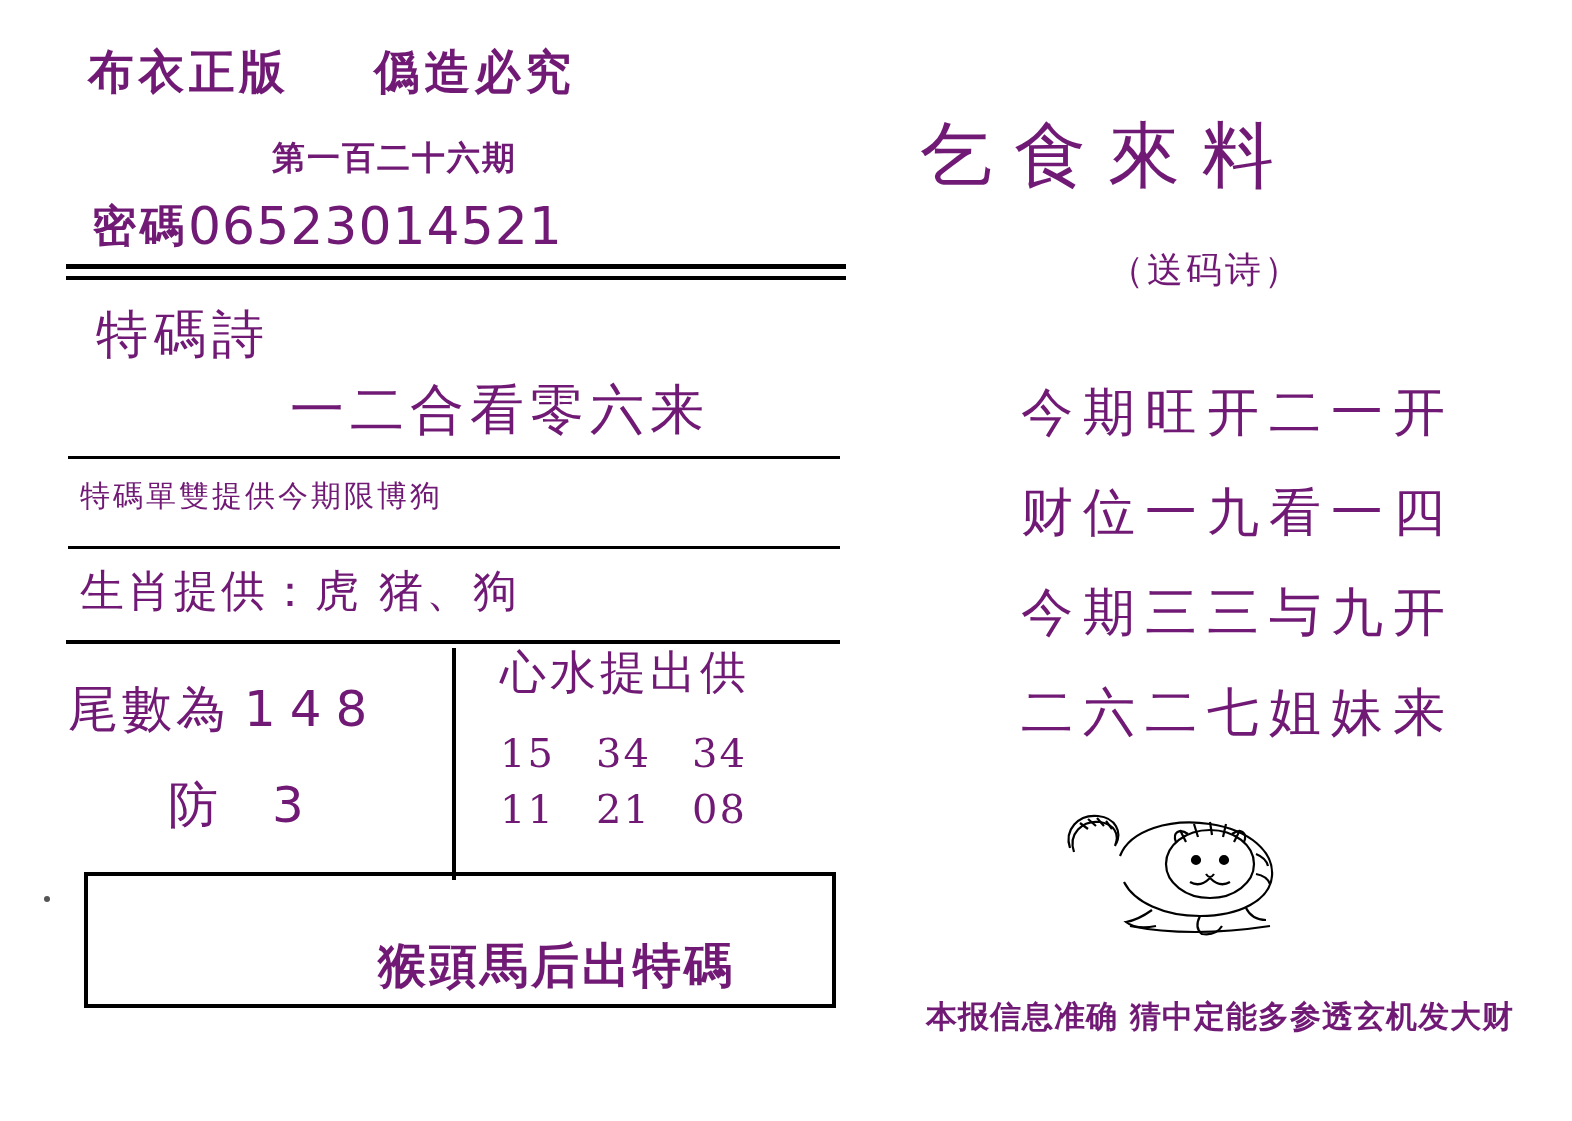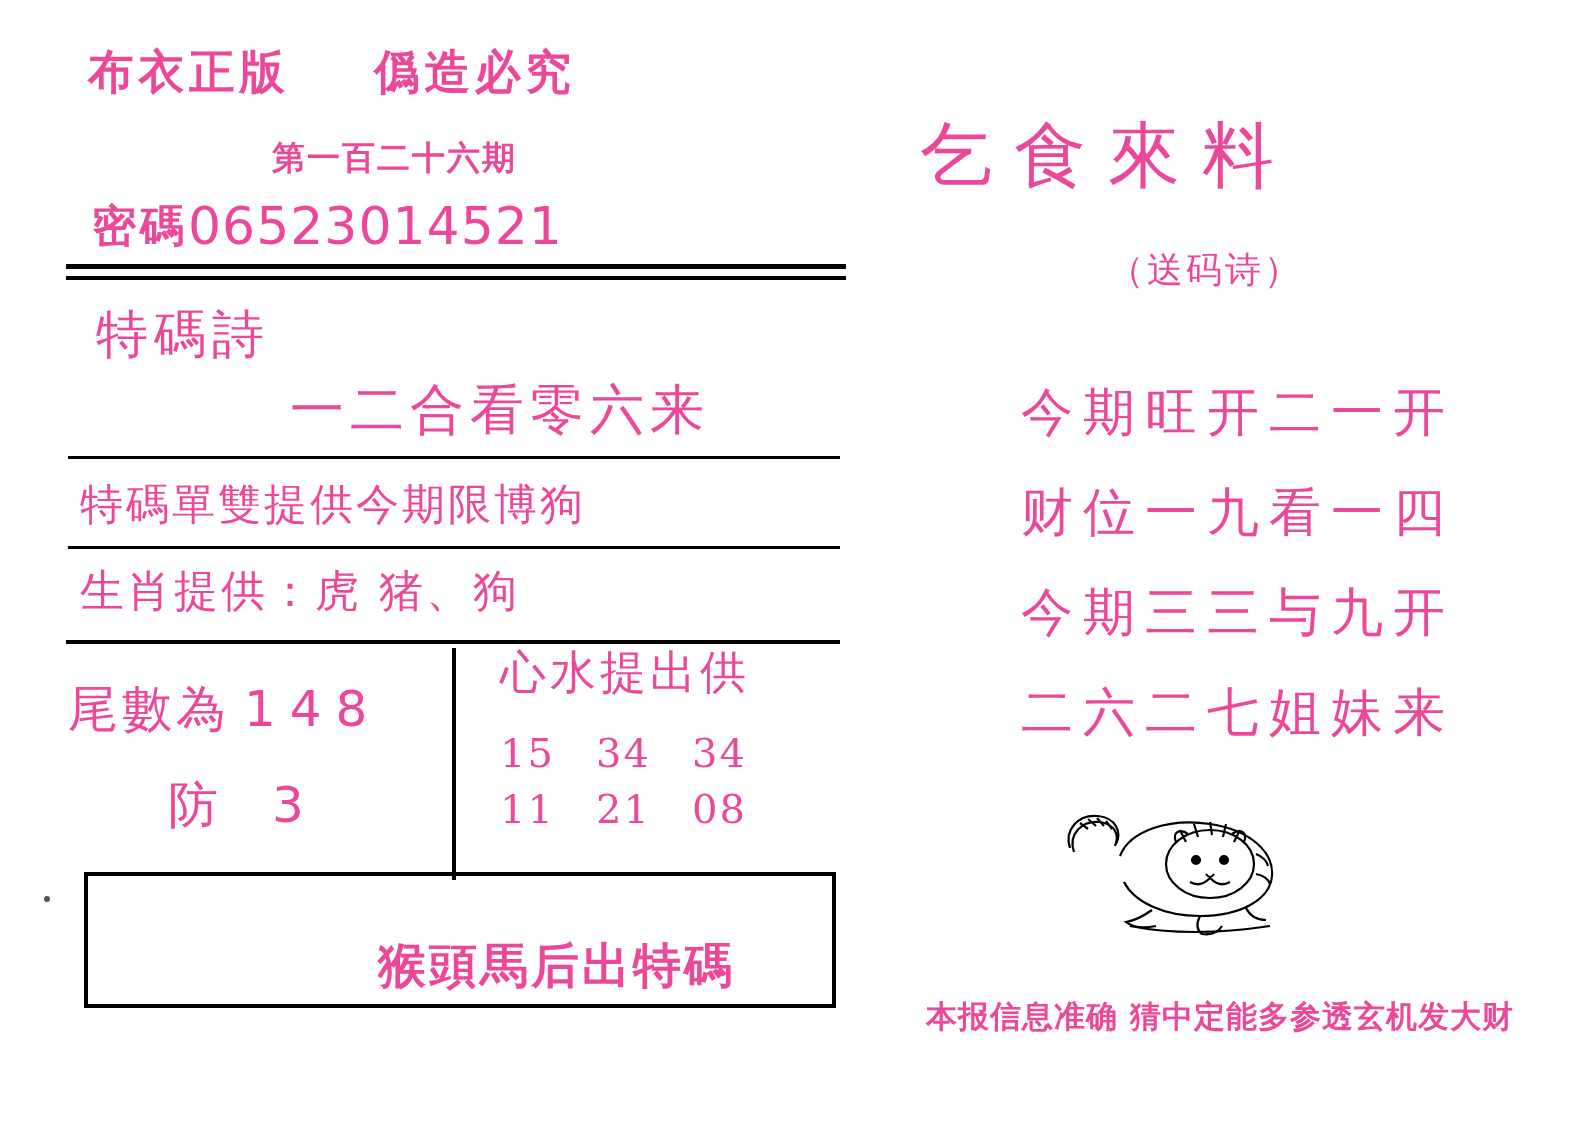--- a/index.html
+++ b/index.html
@@ -7,21 +7,21 @@
     padding: 0;
     background: #ffffff;
   }
   #page {
     position: relative;
     width: 1572px;
     height: 1121px;
     background: #ffffff;
     overflow: hidden;
     font-family: "DejaVu Sans", "Liberation Sans", sans-serif;
-    color: #ec4899;
+    color: #701a75;
   }
 
   
   .left-col {
     position: absolute;
     left: 0;
     top: 0;
     width: 860px;
     height: 1121px;
   }
@@ -101,21 +101,21 @@
     letter-spacing: 6px;
     white-space: nowrap;
   }
 
   .rule-3 { left: 68px; top: 456px; width: 772px; height: 3px; }
 
   .line-danshuang {
     position: absolute;
     left: 80px;
     top: 476px;
-    font-size: 43px;
+    font-size: 30px;
     letter-spacing: 3px;
     white-space: nowrap;
   }
 
   .rule-4 { left: 68px; top: 546px; width: 772px; height: 3px; }
 
   .line-shengxiao {
     position: absolute;
     left: 80px;
     top: 562px;

